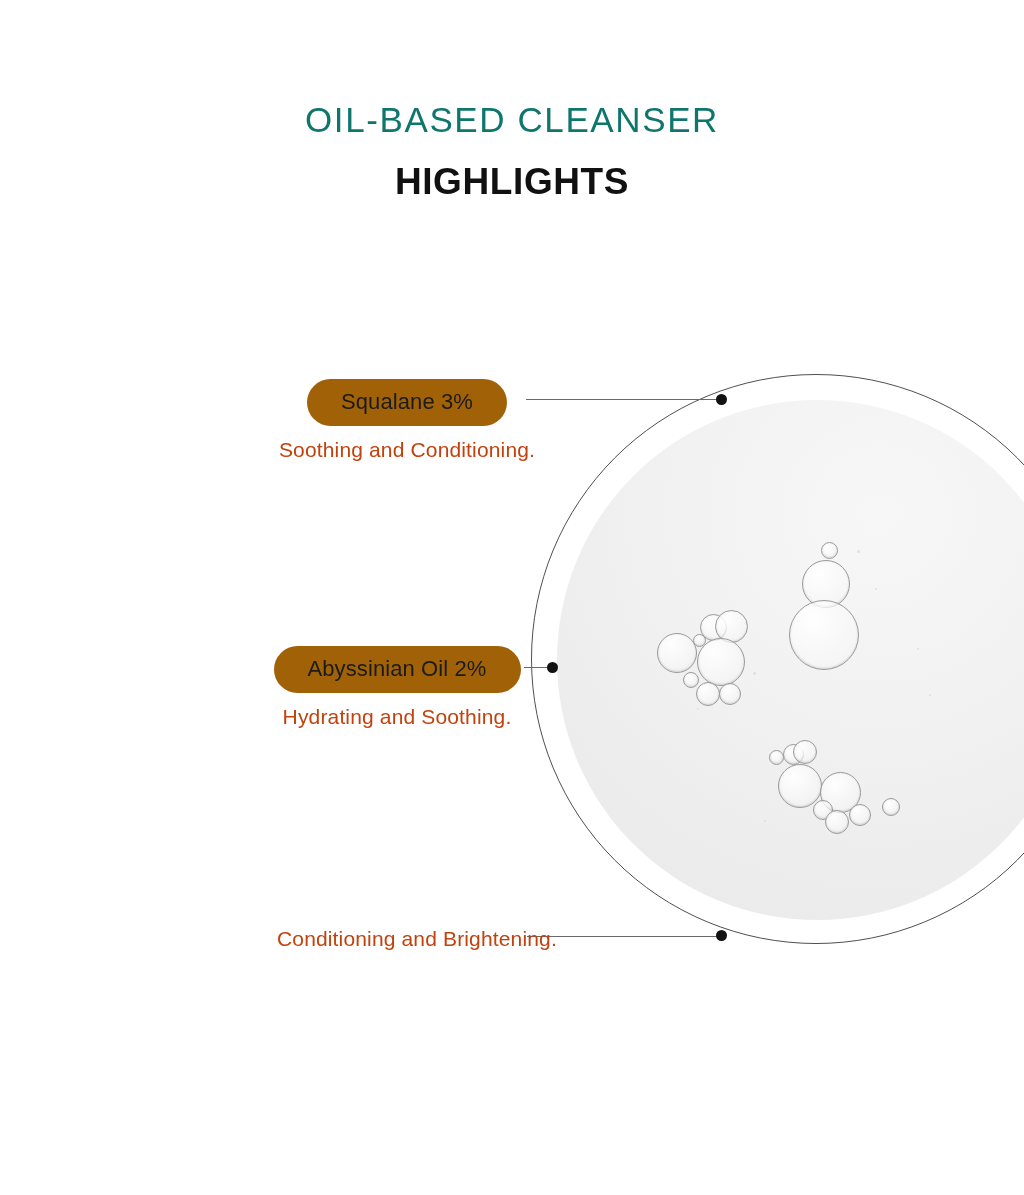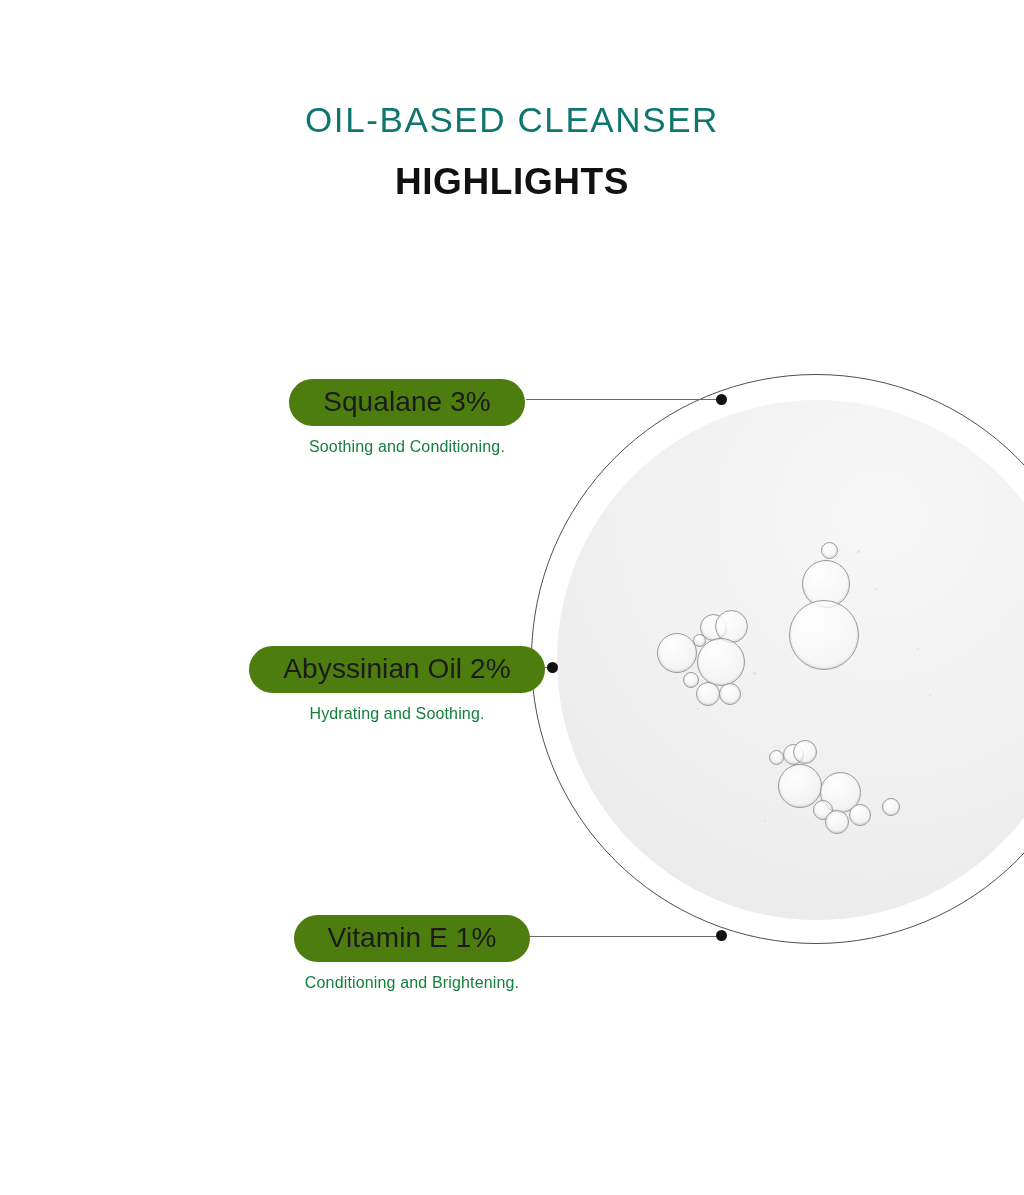--- a/index.html
+++ b/index.html
@@ -103,36 +103,36 @@
     width: 11px;
     height: 11px;
     border-radius: 50%;
     background: #121212;
   }
 
   
   .callout { position: absolute; }
   .pill {
     display: inline-block;
-    background: #4d7c0f;
+    background: #a16207;
     border-radius: 24px;
     padding: 11px 34px 12px 34px;
-    font-size: 28px;
+    font-size: 22px;
     font-weight: 400;
     color: #1b1b1b;
     letter-spacing: 0.1px;
     white-space: nowrap;
     line-height: 24px;
   }
   .pill-row { display: flex; justify-content: center; }
   .sub {
     margin-top: 12px;
-    font-size: 16px;
+    font-size: 21px;
     font-weight: 300;
-    color: #15803d;
+    color: #c2410c;
     letter-spacing: 0.15px;
     text-align: center;
     white-space: nowrap;
   }
 </style>
 </head>
 <body>
 
 <div class="title-block">
   <div class="title-line-1">OIL-BASED CLEANSER</div>
@@ -193,17 +193,14 @@
 </div>
 
 <div class="callout" style="left:262px;top:646px;width:270px;">
   <div class="pill-row">
     <div class="pill">Abyssinian Oil 2%</div>
   </div>
   <div class="sub">Hydrating and Soothing.</div>
 </div>
 
 <div class="callout" style="left:277px;top:915px;width:270px;">
-  <div class="pill-row">
-    <div class="pill">Vitamin E 1%</div>
-  </div>
   <div class="sub">Conditioning and Brightening.</div>
 </div>
 
 </body></html>

